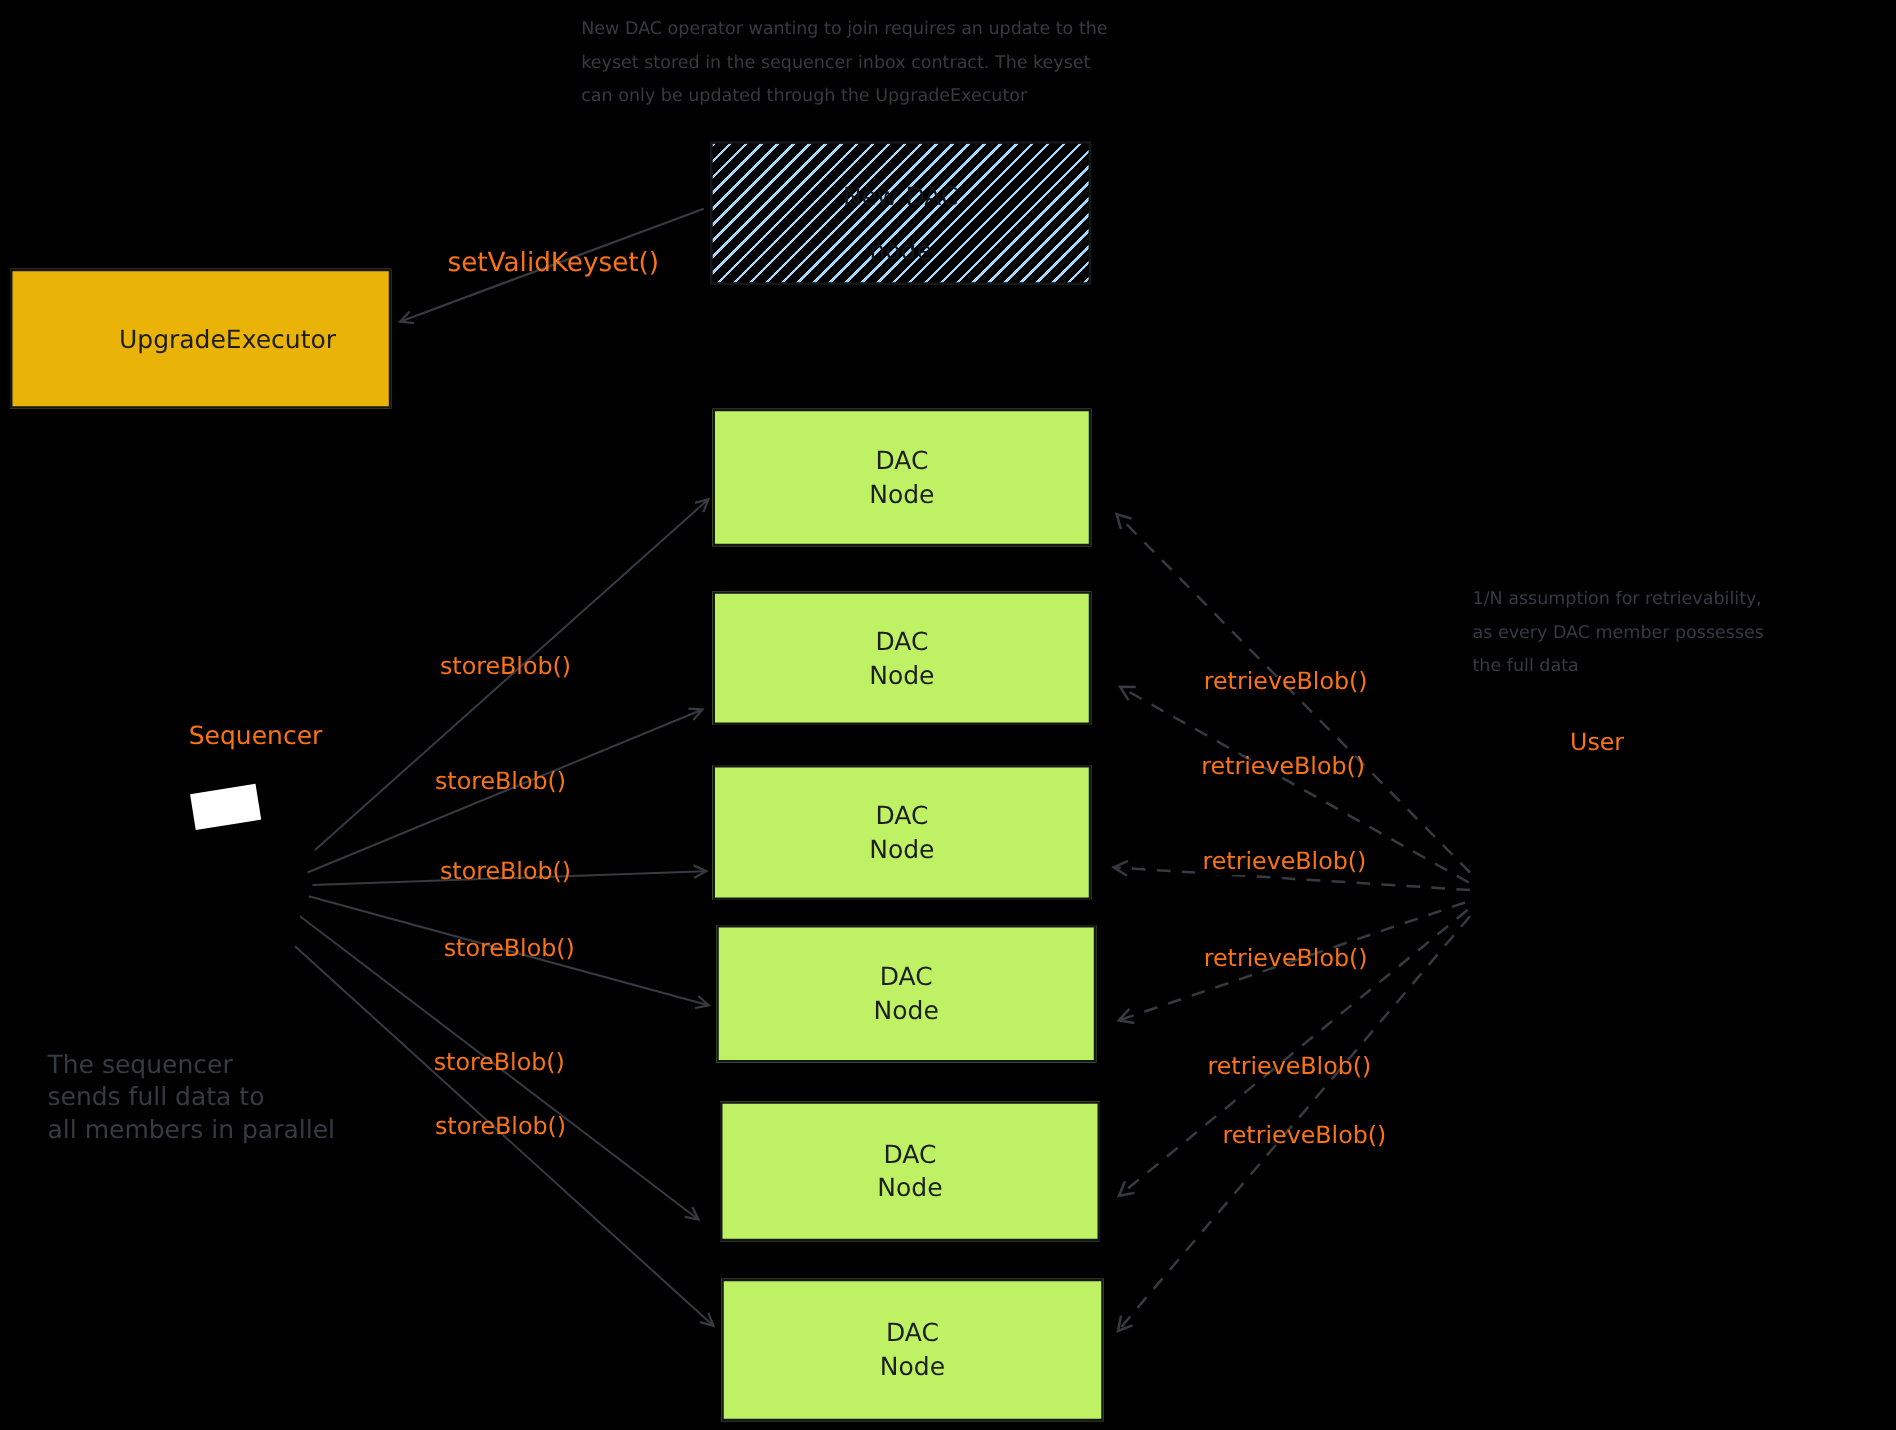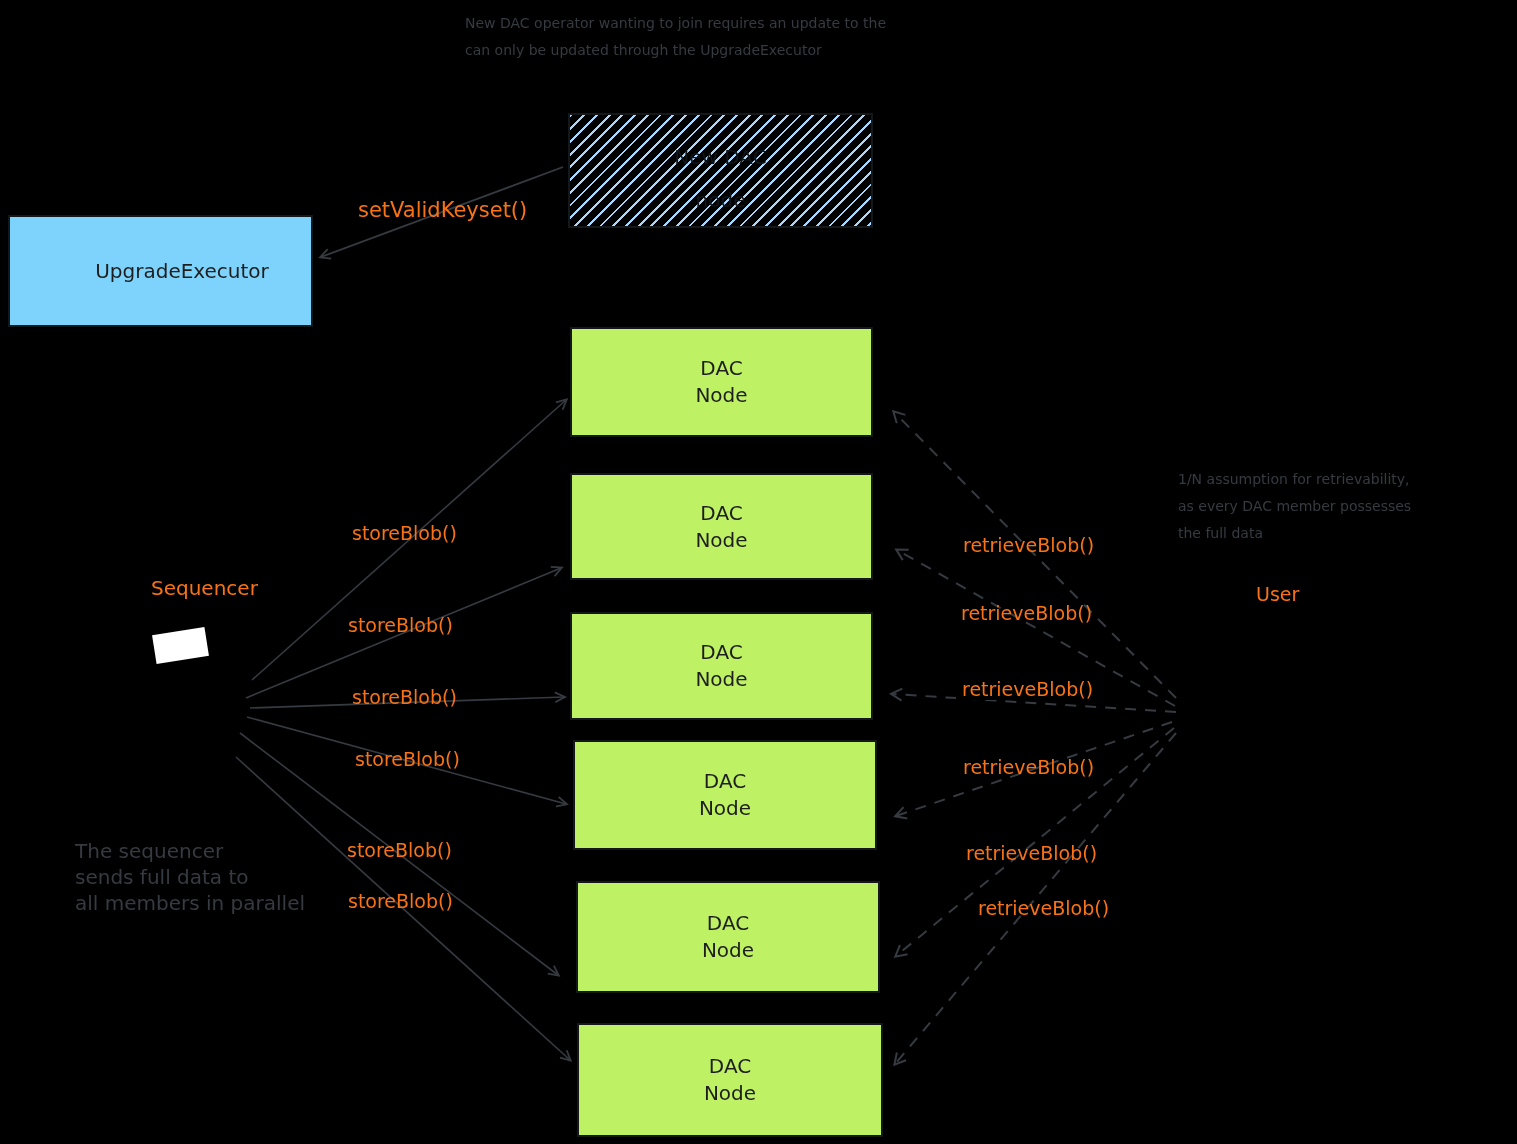--- a/index.html
+++ b/index.html
@@ -8,21 +8,21 @@
     font-family:"DejaVu Sans",sans-serif;overflow:hidden;
   }
   .arrow-layer{position:absolute;left:0;top:0;width:1517px;height:1144px;}
   .note{position:absolute;color:#363b41;font-size:14px;line-height:27px;white-space:nowrap;}
   .lbl{position:absolute;color:#f97316;font-size:19px;white-space:nowrap;}
   .box{
     position:absolute;display:flex;flex-direction:column;align-items:center;justify-content:center;
     border:2px solid #15181b;box-sizing:border-box;text-align:center;
   }
   .dacbox{background:#bef264;}
-  .execbox{background:#7dd3fc;padding-left:43px;}
+  .execbox{background:#eab308;padding-left:43px;}
   .boxline{color:#1e1e1e;font-size:20px;line-height:27px;}
   .hatchbox{
     background:repeating-linear-gradient(135deg,#a5d8ff 0px,#a5d8ff 2px,transparent 2px,transparent 9px);
   }
   .hatchbox .boxline{color:#10151c;margin-top:16px;}
   .screen{position:absolute;background:#ffffff;transform:rotate(-9deg);}
   .overline{background:#000;padding:0 6px;}
 </style>
 </head>
 <body>
@@ -51,20 +51,21 @@
     <path d="M1176,698 L894,412" stroke="#363b41" stroke-width="2" fill="none" stroke-dasharray="11 9" marker-end="url(#ahd)"></path>
     <path d="M1175,706 L897,550" stroke="#363b41" stroke-width="2" fill="none" stroke-dasharray="11 9" marker-end="url(#ahd)"></path>
     <path d="M1176,712 L892,694" stroke="#363b41" stroke-width="2" fill="none" stroke-dasharray="11 9" marker-end="url(#ahd)"></path>
     <path d="M1172,722 L896,816" stroke="#363b41" stroke-width="2" fill="none" stroke-dasharray="11 9" marker-end="url(#ahd)"></path>
     <path d="M1174,728 L896,956" stroke="#363b41" stroke-width="2" fill="none" stroke-dasharray="11 9" marker-end="url(#ahd)"></path>
     <path d="M1176,733 L895,1064" stroke="#363b41" stroke-width="2" fill="none" stroke-dasharray="11 9" marker-end="url(#ahd)"></path>
   </svg>
 
   <div class="note" style="left:465px;top:10px;">
     <div>New DAC operator wanting to join requires an update to the</div>
+    <div>keyset stored in the sequencer inbox contract. The keyset</div>
     <div>can only be updated through the UpgradeExecutor</div>
   </div>
 
   <div class="box hatchbox" style="left:568px;top:113px;width:305px;height:115px;">
     <div class="boxline">New DAC</div>
     <div class="boxline">node</div>
   </div>
 
   <div class="lbl" style="left:358px;top:198px;font-size:21px;">setValidKeyset()</div>
 
@@ -115,19 +116,19 @@
   <div class="lbl" style="left:978px;top:897px;">retrieveBlob()</div>
 
   <div class="note" style="left:1178px;top:466px;">
     <div>1/N assumption for retrievability,</div>
     <div>as every DAC member possesses</div>
     <div>the full data</div>
   </div>
 
   <div class="lbl" style="left:1256px;top:583px;">User</div>
 
-  <div class="note" style="left:38px;top:838px;font-size:20px;line-height:26px;margin-left:37px;">
+  <div class="note" style="left:38px;top:838px;font-size:20px;line-height:26px;">
     <div>The sequencer</div>
     <div>sends full data to</div>
     <div>all members in parallel</div>
   </div>
 
 </div>
 
 </body></html>

